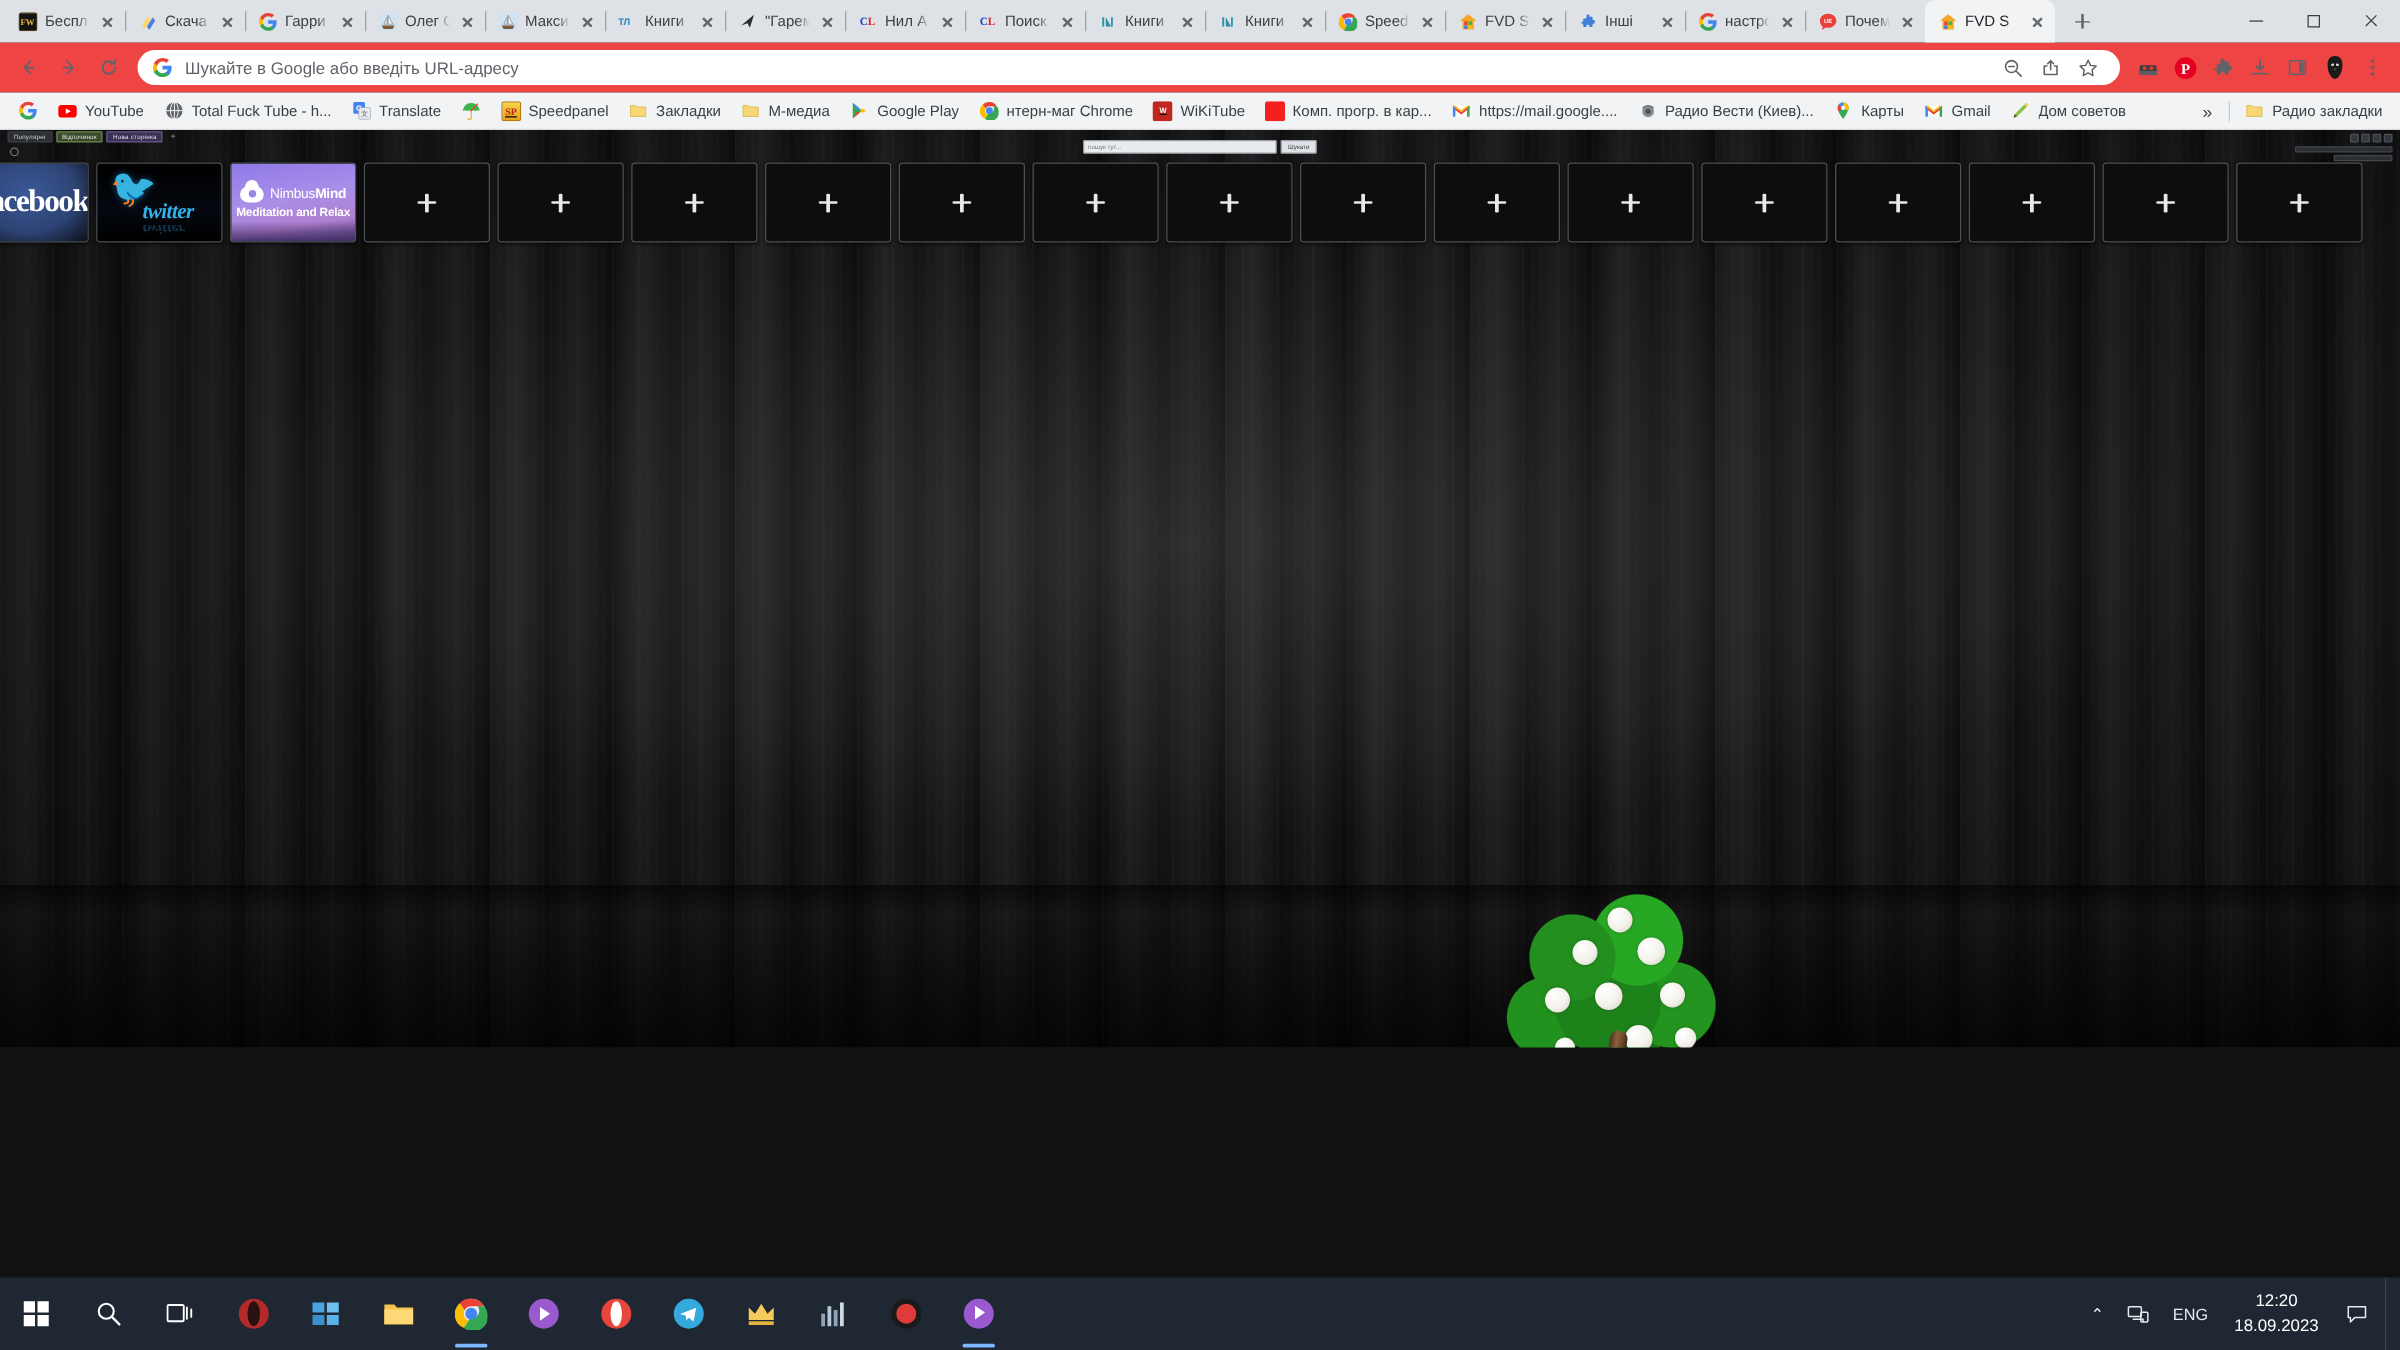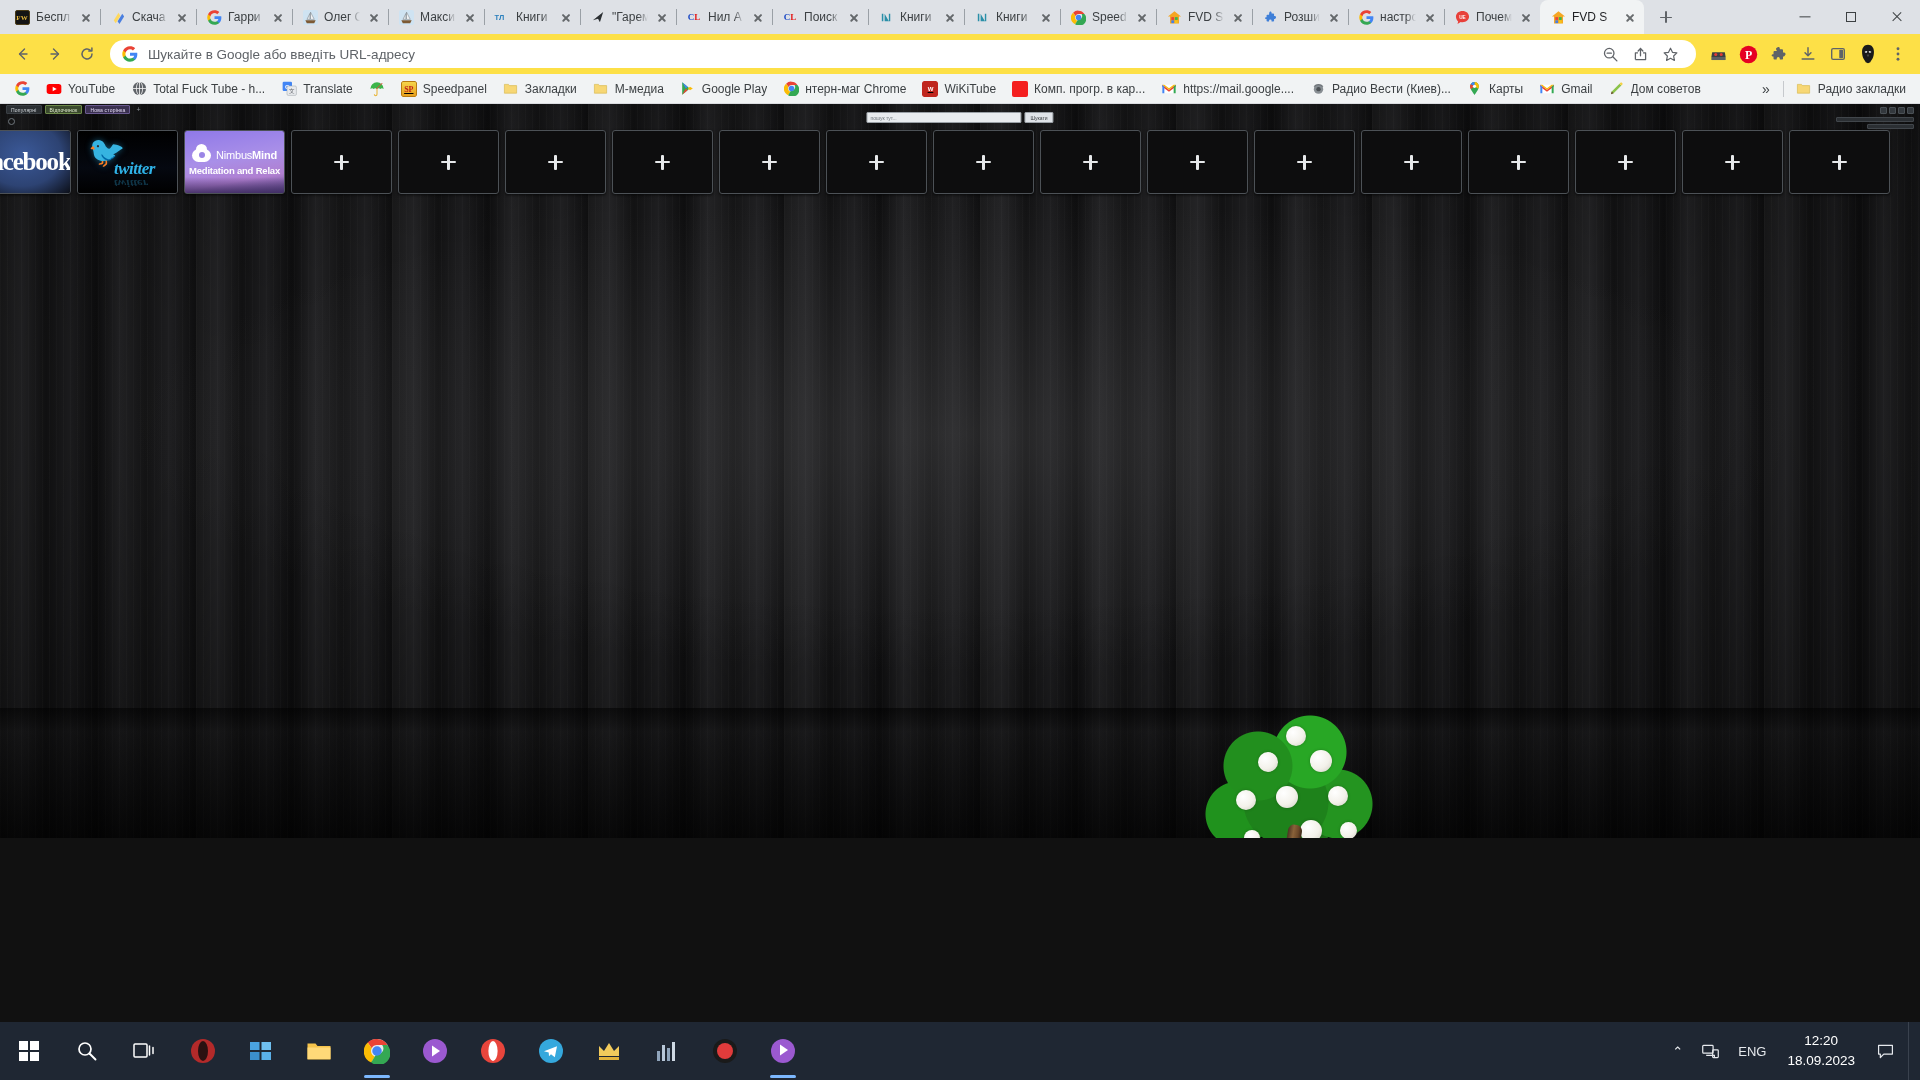--- a/index.html
+++ b/index.html
@@ -67,21 +67,21 @@
   .wc-max .g{width:10px;height:10px;border:1.3px solid #3c4043;}
   .wc-close .g{width:12px;height:12px;}
   .wc-close .g:before,.wc-close .g:after{
     content:"";position:absolute;left:0;top:5.2px;width:12px;height:1.3px;background:#3c4043;
   }
   .wc-close .g:before{transform:rotate(45deg);}
   .wc-close .g:after{transform:rotate(-45deg);}
 
   
   .toolbar{
-    height:40px;background:#fde047;display:flex;align-items:center;gap:2px;
+    height:40px;background:#ef4444;display:flex;align-items:center;gap:2px;
     padding:0 8px;
   }
   .navbtn{
     width:30px;height:30px;border-radius:50%;position:relative;flex:0 0 30px;
     display:flex;align-items:center;justify-content:center;
   }
   .arrow{ width:16px;height:16px; }
   .omnibox{
     flex:1 1 auto;height:28px;background:#fff;border-radius:14px;
     display:flex;align-items:center;gap:10px;padding:0 12px;margin:0 6px;
@@ -440,21 +440,21 @@
           <span class="tlabel">FVD S</span>
           <span class="tclose"></span>
           <span class="tsep"></span>
         </div>
         <div class="tab">
           <span class="favicon">
             <svg viewBox="0 0 24 24" width="15" height="15">
               <path d="M10.3 3a2 2 0 0 1 3.4 1.4v1.1h2.8c.7 0 1.2.5 1.2 1.2v2.8h1.1A2 2 0 0 1 20.2 13a2 2 0 0 1-1.4 1.4h-1.1v2.8c0 .7-.5 1.2-1.2 1.2h-2.8v-1.1a2 2 0 1 0-4 0v1.1H6.9c-.7 0-1.2-.5-1.2-1.2v-2.8H4.6A2 2 0 0 1 3.2 13a2 2 0 0 1 1.4-1.4h1.1V8.8c0-.7.5-1.2 1.2-1.2h2.8V6.5z" fill="#3f7fd8"></path>
             </svg>
           </span>
-          <span class="tlabel">Розши</span>
+          <span class="tlabel">Інші</span>
           <span class="tclose"></span>
           <span class="tsep"></span>
         </div>
         <div class="tab">
           <span class="favicon">
             <svg viewBox="0 0 24 24" width="15" height="15">
               <path fill="#4285F4" d="M23 12.3c0-.8-.1-1.6-.2-2.3H12v4.5h6.2a5.3 5.3 0 0 1-2.3 3.5v2.9h3.7c2.2-2 3.4-5 3.4-8.6z"></path>
               <path fill="#34A853" d="M12 23.5c3.1 0 5.7-1 7.6-2.8l-3.7-2.9c-1 .7-2.3 1.1-3.9 1.1-3 0-5.6-2-6.5-4.8H1.7v3C3.6 20.9 7.5 23.5 12 23.5z"></path>
               <path fill="#FBBC05" d="M5.5 14.1a6.9 6.9 0 0 1 0-4.3v-3H1.7a11.5 11.5 0 0 0 0 10.3l3.8-3z"></path>
               <path fill="#EA4335" d="M12 4.9c1.7 0 3.2.6 4.4 1.7l3.3-3.3C17.7 1.4 15.1.5 12 .5 7.5.5 3.6 3.1 1.7 6.8l3.8 3c.9-2.8 3.5-4.9 6.5-4.9z"></path>

